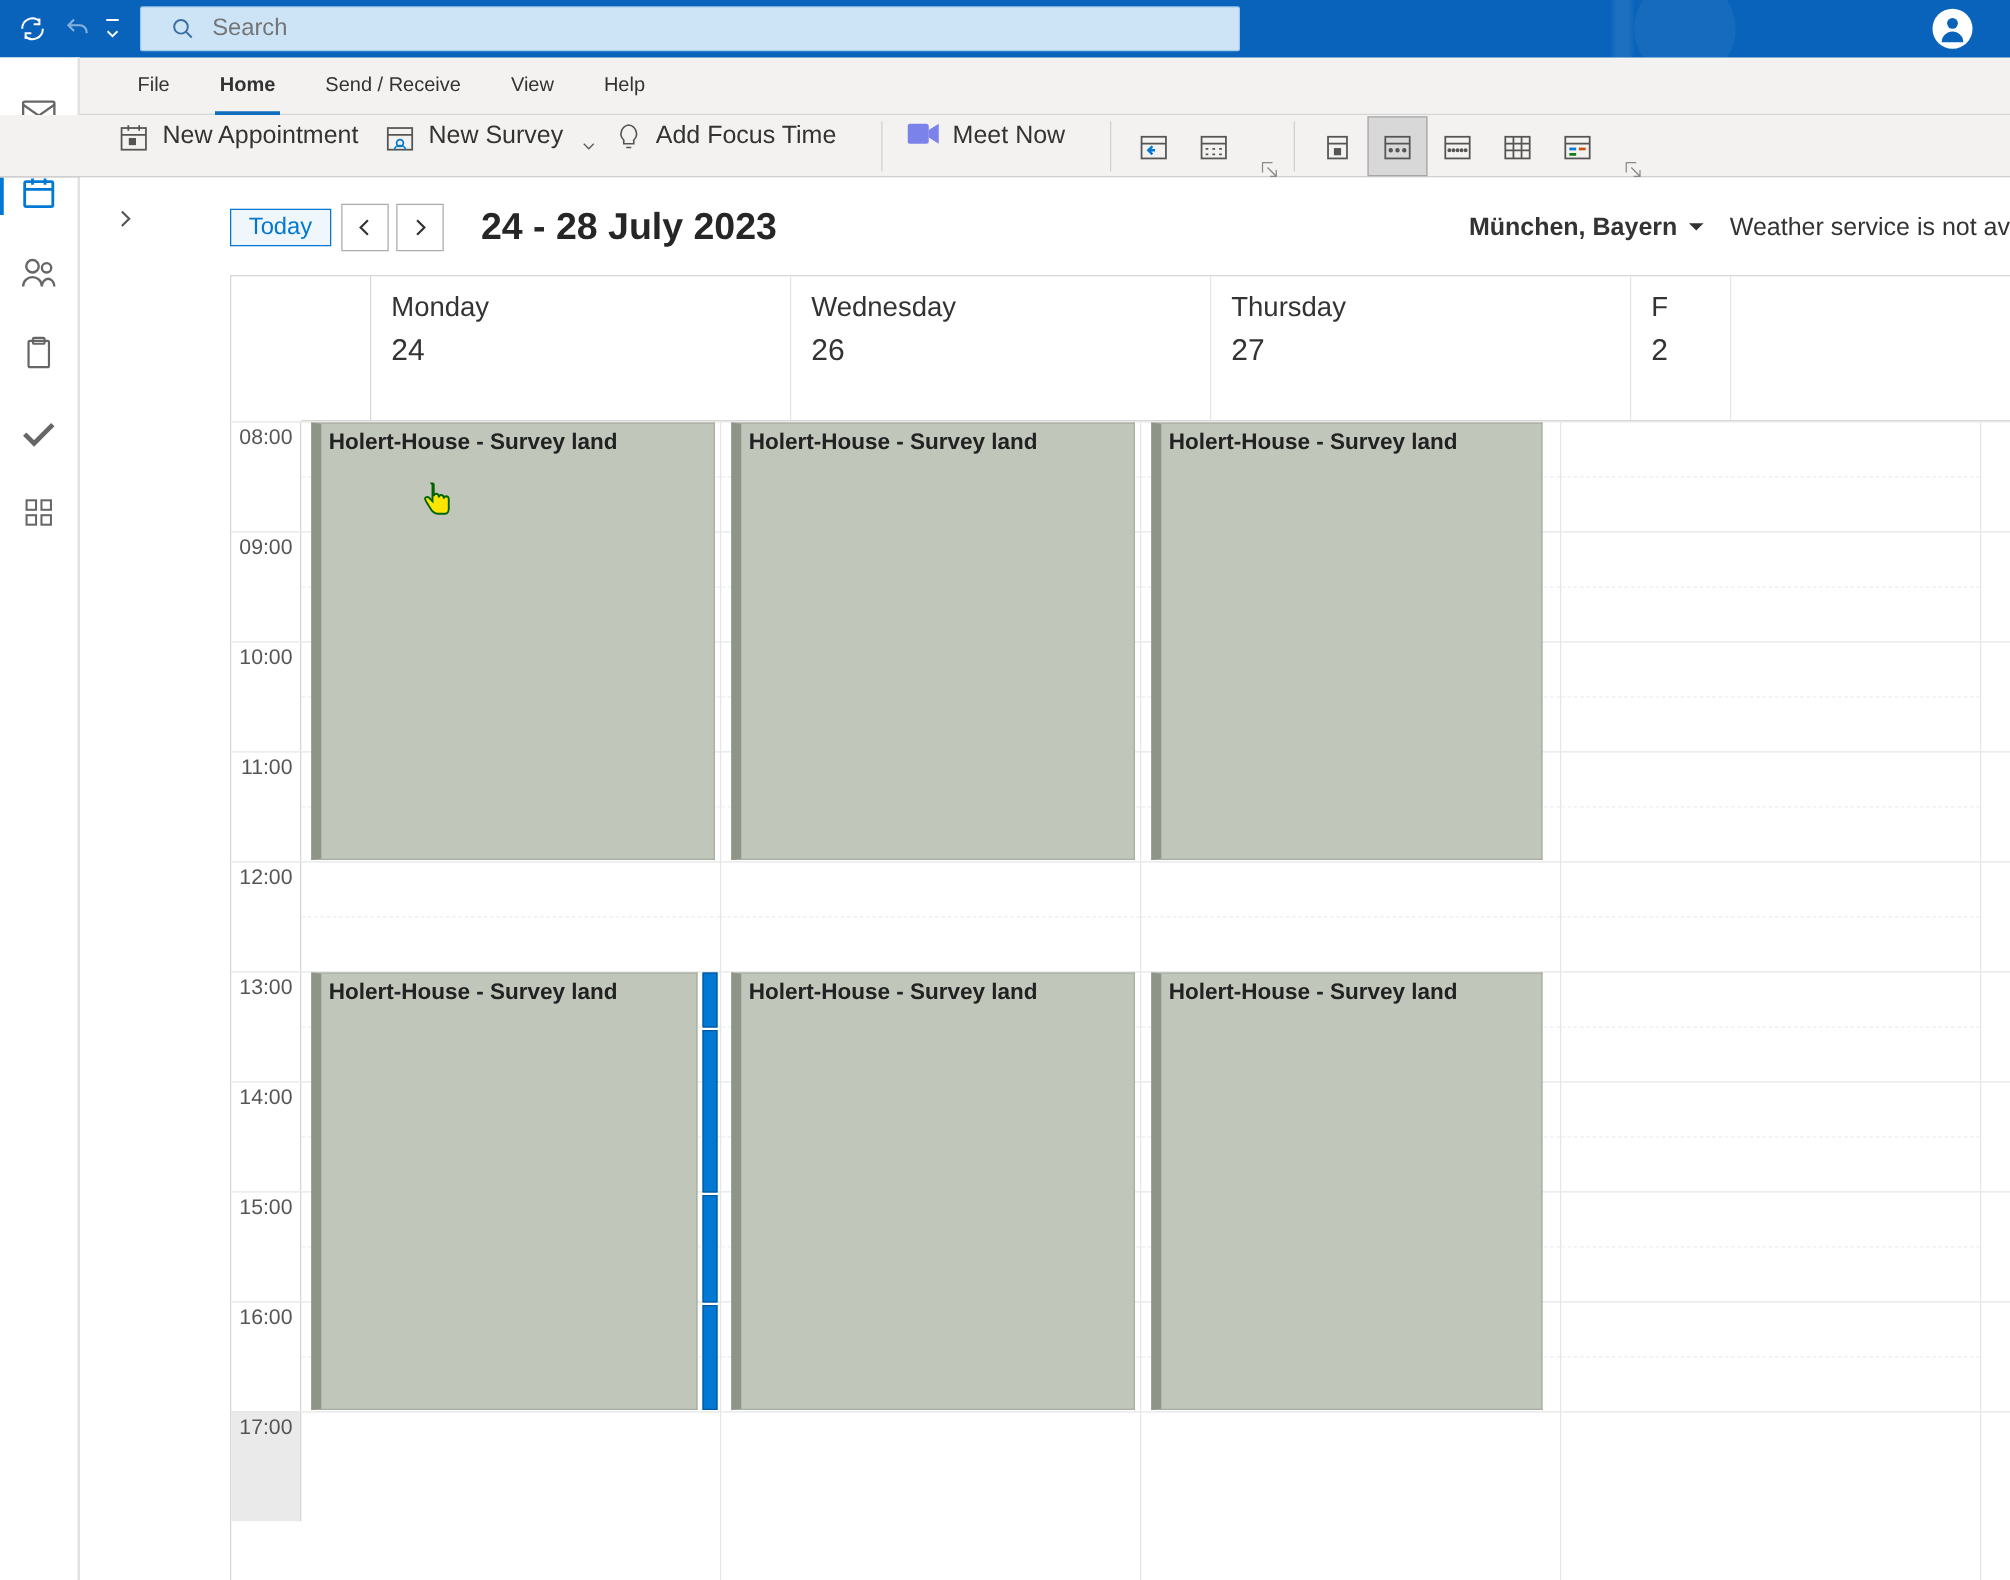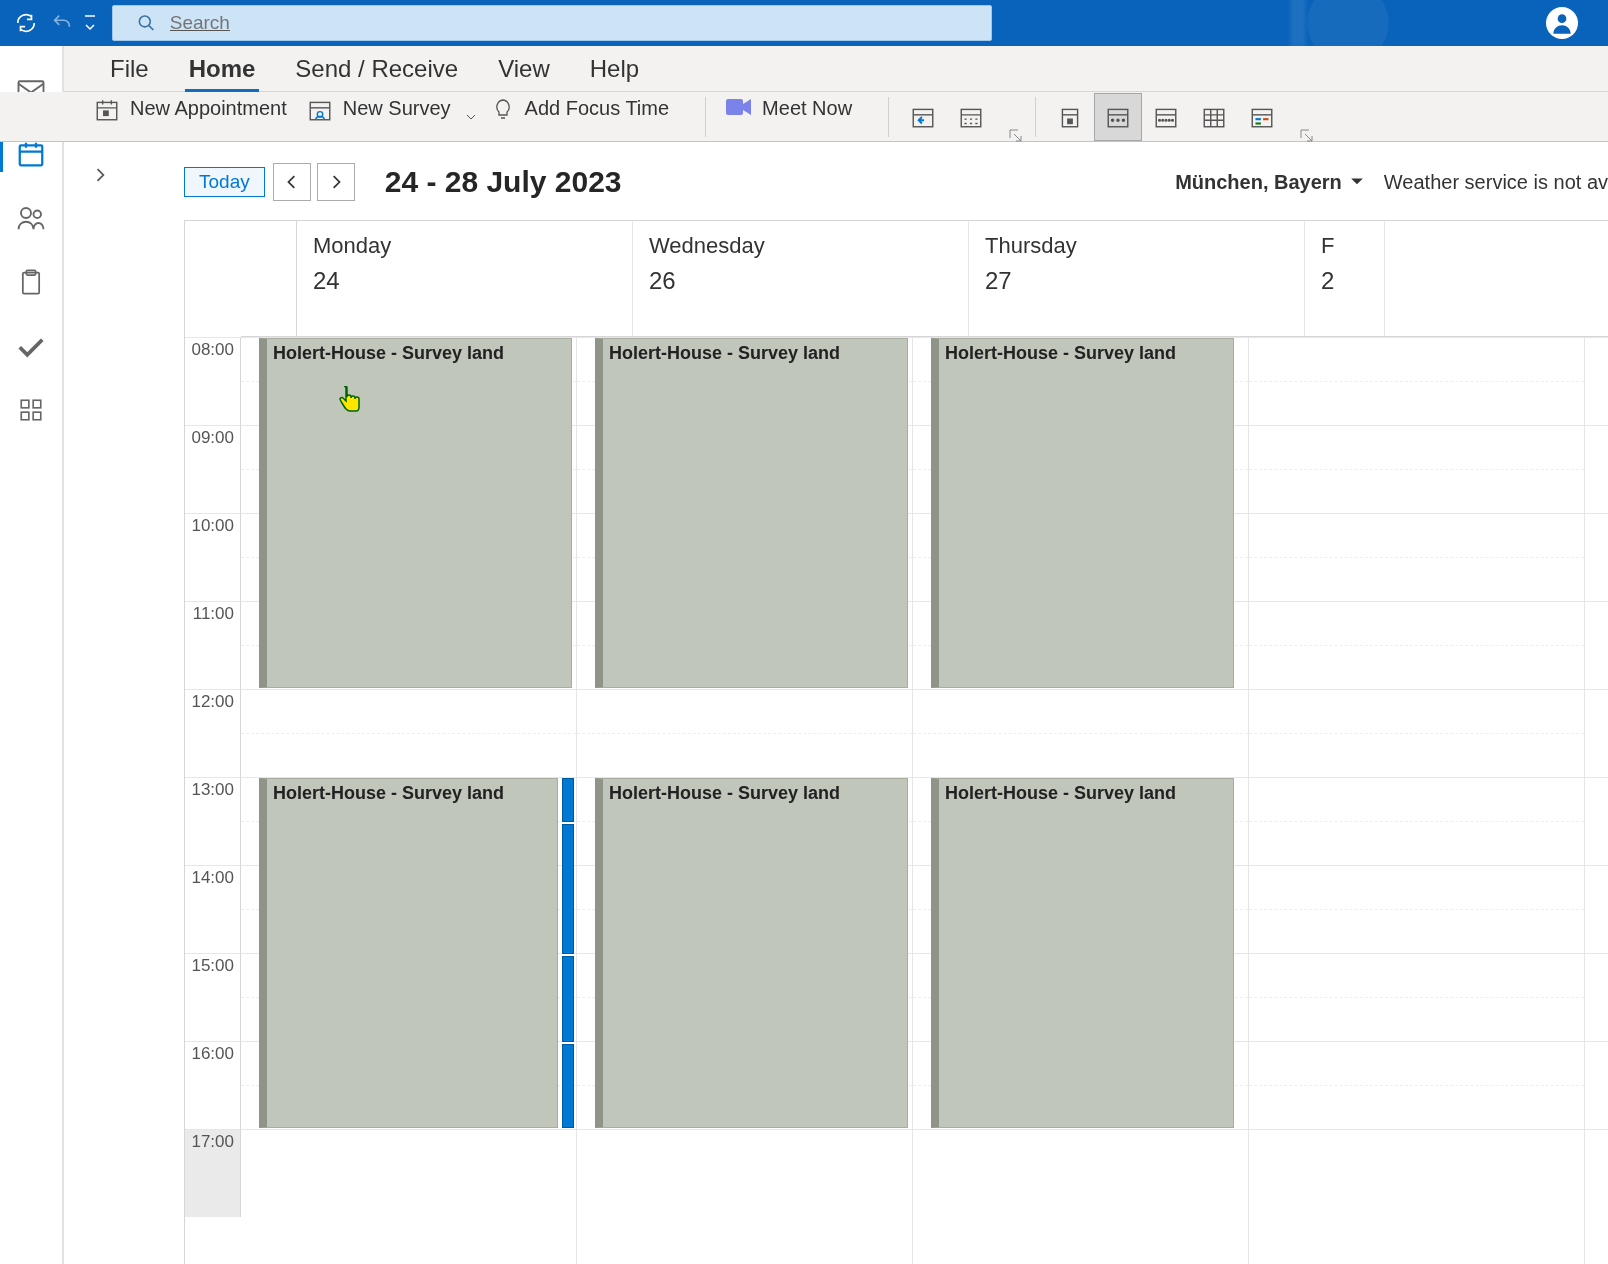--- a/index.html
+++ b/index.html
@@ -11,27 +11,27 @@
      background: radial-gradient(circle at 60% 50%, rgba(255,255,255,0.05) 0 40px, transparent 41px),
                  linear-gradient(90deg, transparent 48%, rgba(255,255,255,0.08) 49% 51%, transparent 52%);
      pointer-events:none;
   }
   .tb-btn { width: 36px; height: 36px; display:flex; align-items:center; justify-content:center; color:#fff; border-radius:2px;}
   .tb-btn svg { stroke:#fff; fill:none; }
   .tb-btn.undo svg { opacity:0.5;}
   .qat-dropdown { width:20px; color:#fff; display:flex; align-items:center; justify-content:center;}
   .searchbox { flex: 0 0 880px; height: 36px; background: #cde4f7; margin-left: 12px; display:flex; align-items:center; border:1px solid #9ec9ec; border-radius:2px;}
   .searchbox svg { margin: 0 14px 0 24px;}
-  .searchbox input { border:none; background:transparent; font-size:19px; color:#555; outline:none; width:100%;text-decoration:underline;}
+  .searchbox input { border:none; background:transparent; font-size:19px; color:#555; outline:none; width:100%;}
   .avatar { position:absolute; right:30px; top:7px; width:32px; height:32px; border-radius:50%; background:#fff; display:flex; align-items:center; justify-content:center;}
   .avatar svg { fill:#0a63ba;}
   
   
   .ribbon-tabs { height:46px; border-bottom:1px solid #d6d6d6; background:#f3f2f1; display:flex; align-items:center; padding-left:90px;}
-  .ribbon-tab { padding: 0 20px; font-size:24px; color:#333; height:100%; display:flex; align-items:center; position:relative;}
+  .ribbon-tab { padding: 0 20px; font-size:16px; color:#333; height:100%; display:flex; align-items:center; position:relative;}
   .ribbon-tab.active { font-weight:600;}
   .ribbon-tab.active::after { content:""; position:absolute; bottom:-1px; left:16px; right:16px; height:3px; background:#106ebe;}
   
   
   .ribbon { height:50px; background:#f3f2f1; border-bottom:1px solid #c4c4c4; display:flex; align-items:center; padding-left:84px; position:relative;}
   .rib-group { display:flex; align-items:center; height:100%; padding-right:16px; position:relative;}
   .rib-sep { width:1px; height:40px; background:#d0d0d0; margin: 0 10px;}
   .rib-btn { display:flex; align-items:flex-start; height:40px; padding:0 10px; font-size:20px; color:#333; border-radius:2px;}
   .rib-btn svg { margin-right:10px;}
   .rib-dd { width:20px; display:flex; align-items:center; justify-content:center;}
@@ -71,21 +71,21 @@
   .time-gutter { position:absolute; left:0; top:116px; width:56px; bottom:0;}
   .hour-label { height:88px; font-size:17px; color:#555; text-align:right; padding-right:6px; padding-top:2px; border-top:1px solid #e6e6e6; border-right:1px solid #d6d6d6;}
   .hour-label.current { background:#eaeaea;}
   
   .day-cols { position:absolute; left:56px; top:116px; right:0; bottom:0; display:flex;}
   .day-col { flex:0 0 336px; border-right:1px solid #e6e6e6; position:relative;}
   .day-col.last { flex:0 0 80px;}
   .hour-row { position:absolute; left:0; right:0; height:88px; border-top:1px solid #e6e6e6;}
   .half-row { position:absolute; left:0; right:0; height:1px; border-top:1px dashed #eee;}
   
-  .event { position:absolute; left:18px; background:#c1c6bb; border:1px solid #a8ada2; border-left:8px solid #8e9488; padding:4px 6px; font-size:18px; font-weight:600; color:#222; overflow:hidden;}
+  .event { position:absolute; left:8px; background:#c1c6bb; border:1px solid #a8ada2; border-left:8px solid #8e9488; padding:4px 6px; font-size:18px; font-weight:600; color:#222; overflow:hidden;}
   .busy-strip { position:absolute; width:12px; background:#0078d4; border:1px solid #005a9e;}
   
   .cursor-hand { position:absolute; pointer-events:none; z-index:100;}
 </style>
 </head>
 <body>
 
 <div class="titlebar">
   <div class="tb-btn">
     <svg width="22" height="22" viewBox="0 0 24 24" stroke-width="1.8">

